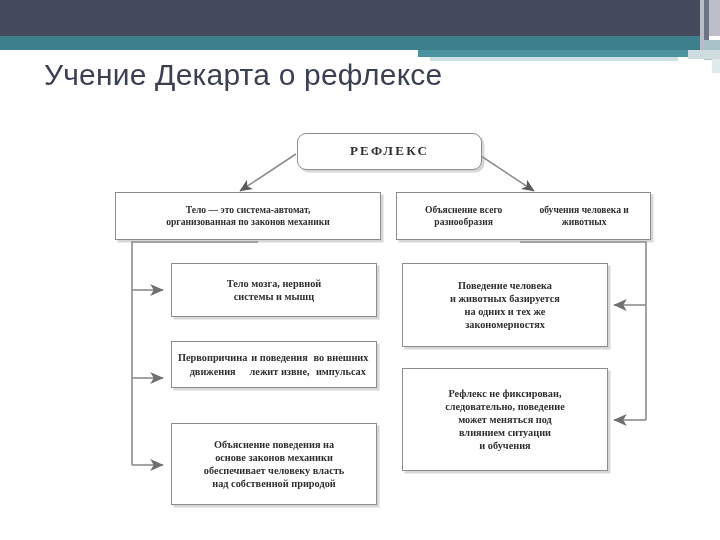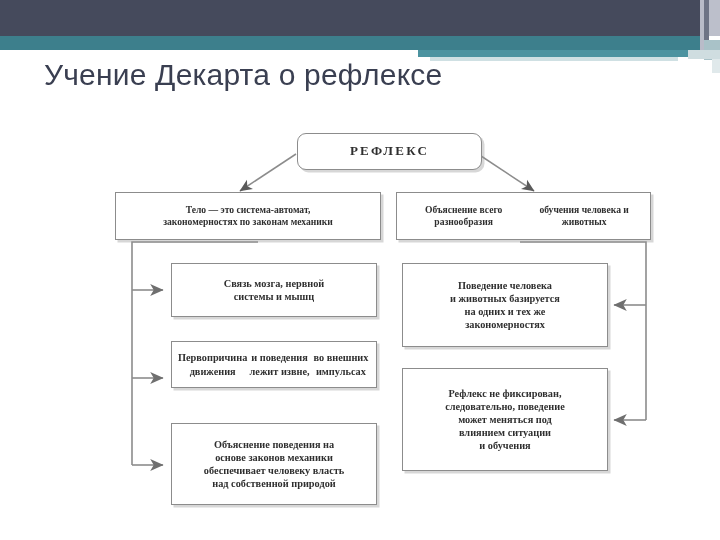--- a/index.html
+++ b/index.html
@@ -157,30 +157,30 @@
       <line x1="646" y1="185" x2="614" y2="185" stroke="#8c8c8c" stroke-width="1.6" marker-end="url(#ar-l)"></line>
       <line x1="646" y1="300" x2="614" y2="300" stroke="#8c8c8c" stroke-width="1.6" marker-end="url(#ar-l)"></line>
     </svg>
 
     <div class="node node-root" style="left:297px; top:13px; width:185px; height:37px;">
       <span>РЕФЛЕКС</span>
     </div>
 
     <div class="node" style="left:115px; top:72px; width:266px; height:48px; flex-direction:column;">
       <span class="t10">Тело — это система-автомат,</span>
-      <span class="t10">закономерностях по законам механики</span>
+      <span class="t10">организованная по законов механики</span>
     </div>
 
     <div class="node" style="left:396px; top:72px; width:255px; height:48px; ">
       <span class="t10">Объяснение всего разнообразия</span>
       <span class="t10">обучения человека и животных</span>
     </div>
 
     <div class="node" style="left:171px; top:143px; width:206px; height:54px; flex-direction:column;">
-      <span class="t11">Связь мозга, нервной</span>
+      <span class="t11">Тело мозга, нервной</span>
       <span class="t11">системы и мышц</span>
     </div>
 
     <div class="node" style="left:171px; top:221px; width:206px; height:47px; flex-direction:row;">
       <span class="t11">Первопричина движения</span>
       <span class="t11">и поведения лежит извне,</span>
       <span class="t11">во внешних импульсах</span>
     </div>
 
     <div class="node" style="left:171px; top:303px; width:206px; height:82px; flex-direction:column;">

